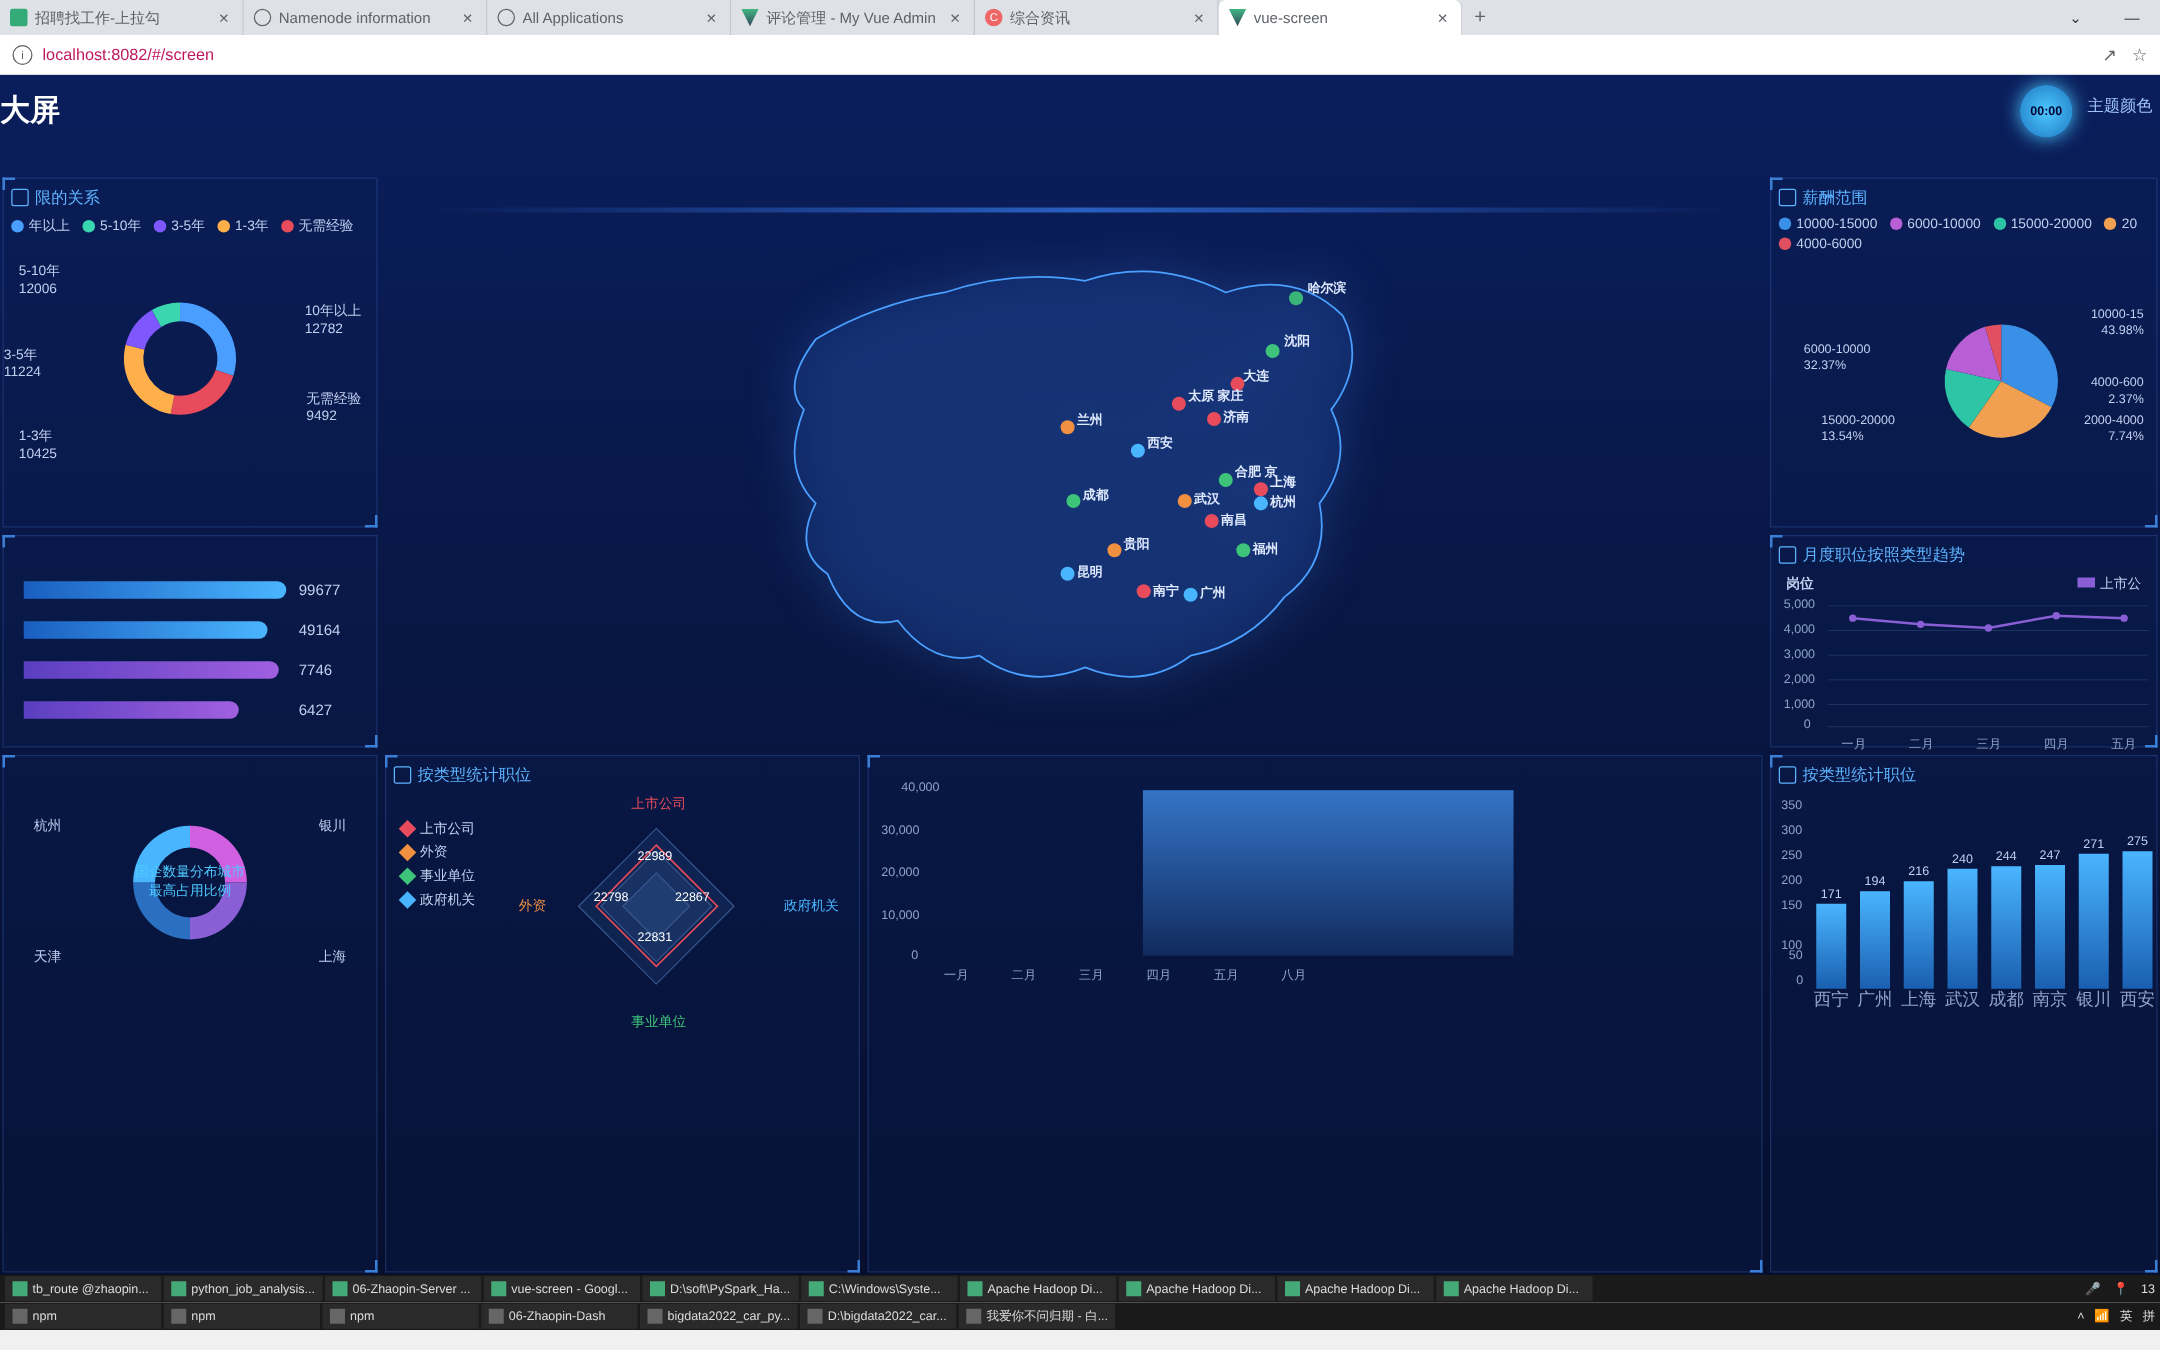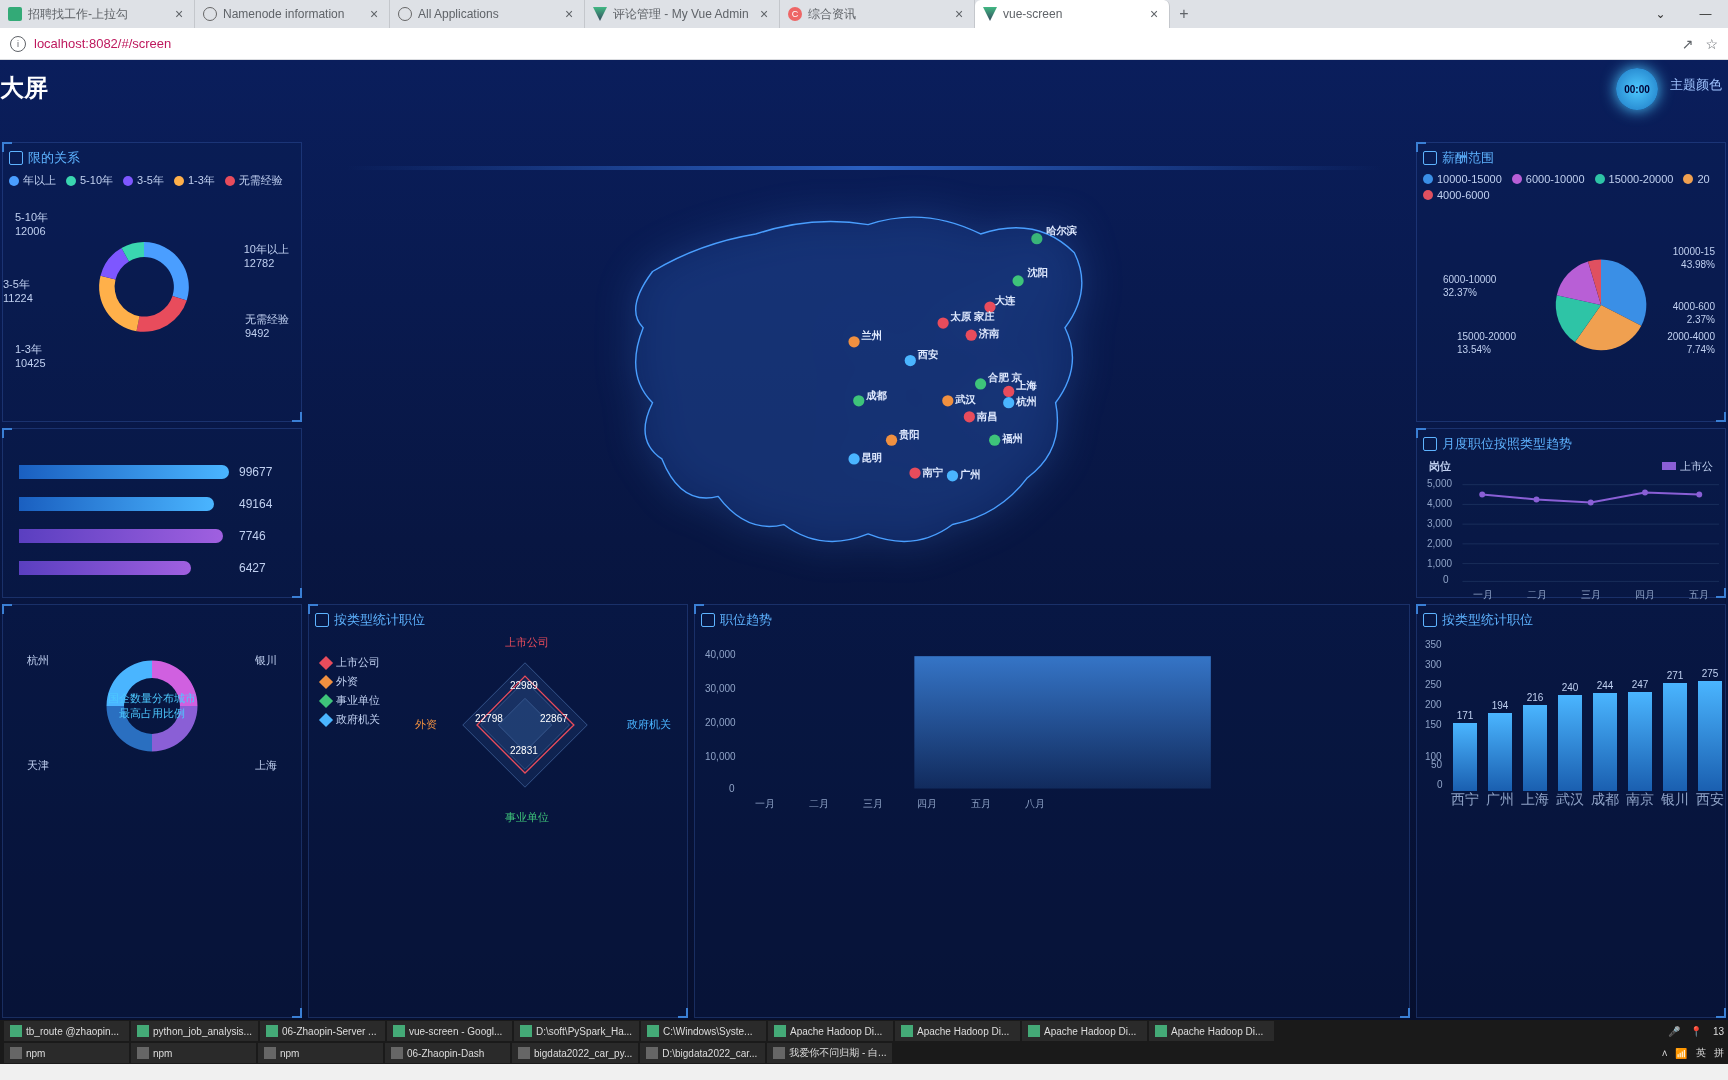--- a/index.html
+++ b/index.html
@@ -401,35 +401,31 @@
         <div class="radar-axis" style="left:190px;bottom:0;color:#3ec47a">事业单位</div>
         <div class="radar-axis" style="left:100px;top:82px;color:#f09040">外资</div>
         <div class="radar-val" style="left:195px;top:45px">22989</div>
         <div class="radar-val" style="left:225px;top:78px">22867</div>
         <div class="radar-val" style="left:195px;top:110px">22831</div>
         <div class="radar-val" style="left:160px;top:78px">22798</div>
       </div>
     </div>
 
     <div class="panel" style="grid-row:3;grid-column:2;margin-left:386px">
-      <div class="panel-title">
-          <span class="ticon"></span>
-          <span>职位趋势</span>
-        </div>
       <div class="area-chart">
         <svg viewBox="0 0 380 170" style="width:100%;height:100%">
           <rect x="60" y="20" width="280" height="125" fill="url(#ag)"></rect>
           <defs>
               <linearGradient id="ag" x1="0" y1="0" x2="0" y2="1">
                 <stop offset="0" stop-color="#3a7fd5" stop-opacity="0.9"></stop>
                 <stop offset="1" stop-color="#3a7fd5" stop-opacity="0.2"></stop>
               </linearGradient>
             </defs>
         </svg>
-        <div class="axis-label" style="left:4px;top:14px">40,000</div>
+        <div class="axis-label" style="left:20px;top:14px">40,000</div>
         <div class="axis-label" style="left:4px;top:48px">30,000</div>
         <div class="axis-label" style="left:4px;top:82px">20,000</div>
         <div class="axis-label" style="left:4px;top:116px">10,000</div>
         <div class="axis-label" style="left:28px;top:148px">0</div>
         <div class="axis-label" style="bottom:4px;left:54px">一月</div>
         <div class="axis-label" style="bottom:4px;left:108px">二月</div>
         <div class="axis-label" style="bottom:4px;left:162px">三月</div>
         <div class="axis-label" style="bottom:4px;left:216px">四月</div>
         <div class="axis-label" style="bottom:4px;left:270px">五月</div>
         <div class="axis-label" style="bottom:4px;left:324px">八月</div>

